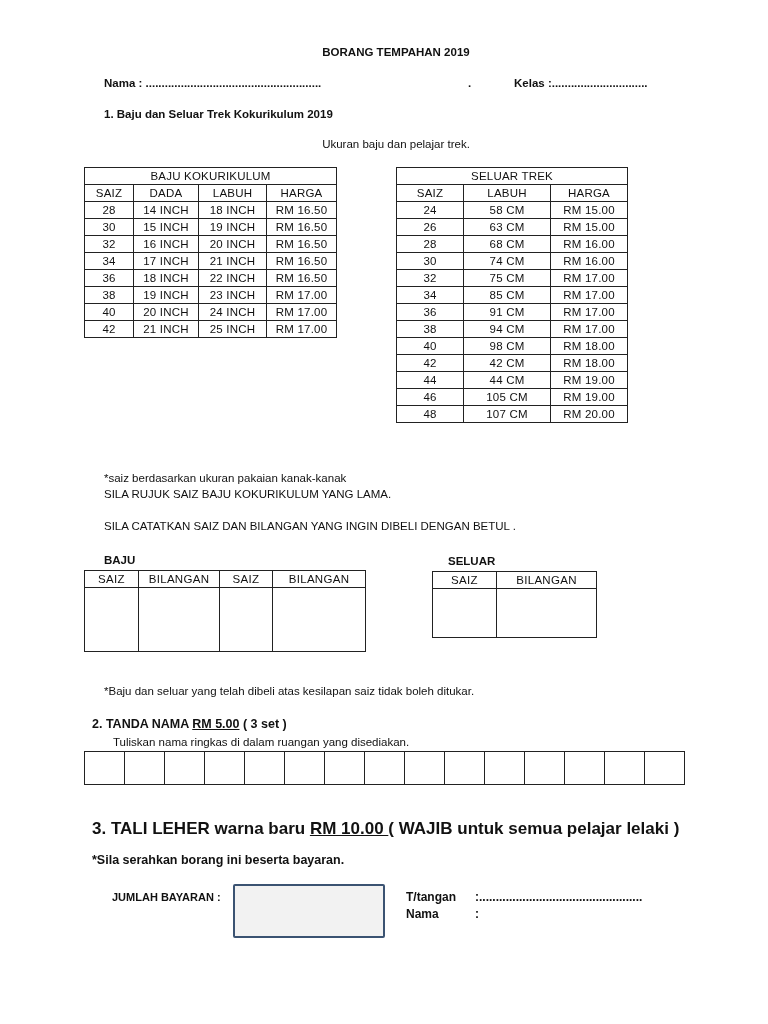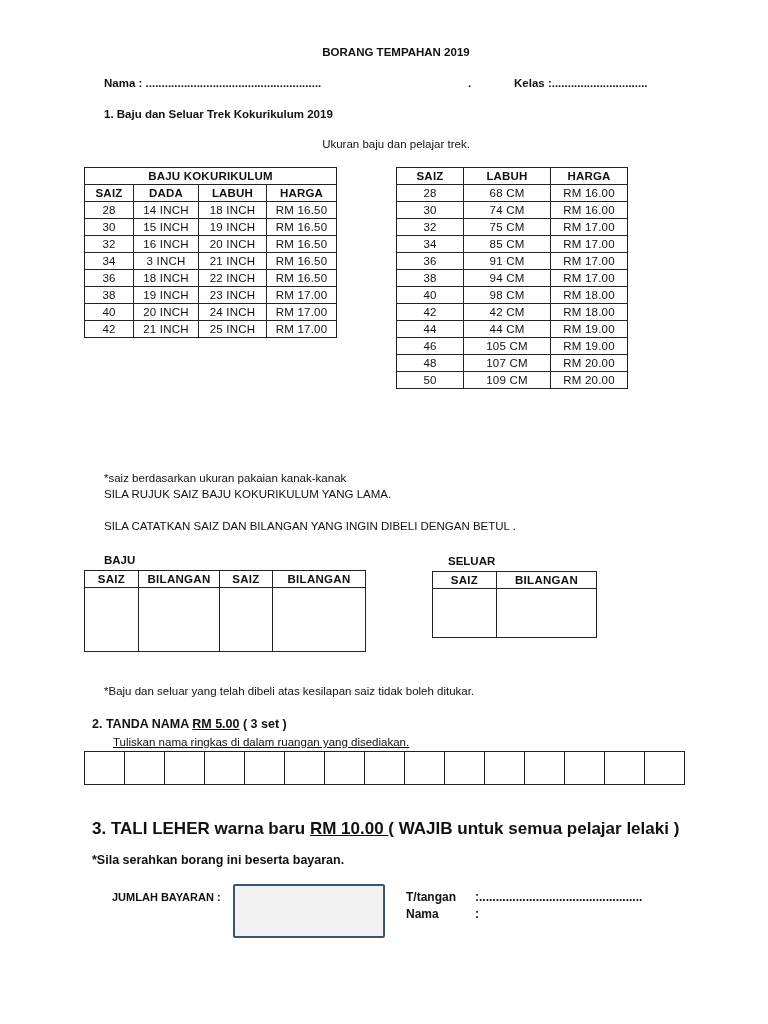--- a/index.html
+++ b/index.html
@@ -15,21 +15,21 @@
   .center { text-align: center; }
 
   table.grid {
     position: absolute; border-collapse: collapse; table-layout: fixed;
     font-size: 11px; font-weight: bold;
   }
   table.grid td, table.grid th {
     border: 1px solid #222; padding: 0; text-align: center; vertical-align: middle;
     font-weight: bold; overflow: hidden; white-space: nowrap;
   }
-  table.grid th { font-weight: bold; }
+  table.grid th { font-weight: normal; }
   table.grid td { font-weight: normal; }
 
   .size-table tr { height: 17px; }
   .size-table td, .size-table th { font-size: 11.5px; letter-spacing: 0.2px; }
 
   .order-table th { font-size: 11.5px; letter-spacing: 0.3px; height: 16px; }
 
   .namebox-row { position: absolute; left: 84px; top: 751px; display: flex; border: 1px solid #222; border-right: none; }
   .namebox { width: 39px; height: 32px; border-right: 1px solid #222; }
 
@@ -82,21 +82,21 @@
         <td>RM 16.50</td>
       </tr>
       <tr>
         <td>32</td>
         <td>16 INCH</td>
         <td>20 INCH</td>
         <td>RM 16.50</td>
       </tr>
       <tr>
         <td>34</td>
-        <td>3 INCH</td>
+        <td>17 INCH</td>
         <td>21 INCH</td>
         <td>RM 16.50</td>
       </tr>
       <tr>
         <td>36</td>
         <td>18 INCH</td>
         <td>22 INCH</td>
         <td>RM 16.50</td>
       </tr>
       <tr>
@@ -120,28 +120,41 @@
     </tbody>
 </table>
 
 <table class="grid size-table" style="left:396px; top:167px; width:231px;">
   <colgroup>
       <col style="width:67px">
       <col style="width:87px">
       <col style="width:77px">
     </colgroup>
   <thead>
+    <tr>
+        <th colspan="3">SELUAR TREK</th>
+      </tr>
     <tr id="seluar-head">
         <th>SAIZ</th>
         <th>LABUH</th>
         <th>HARGA</th>
       </tr>
   </thead>
   <tbody id="seluar-body">
       <tr>
+        <td>24</td>
+        <td>58 CM</td>
+        <td>RM 15.00</td>
+      </tr>
+      <tr>
+        <td>26</td>
+        <td>63 CM</td>
+        <td>RM 15.00</td>
+      </tr>
+      <tr>
         <td>28</td>
         <td>68 CM</td>
         <td>RM 16.00</td>
       </tr>
       <tr>
         <td>30</td>
         <td>74 CM</td>
         <td>RM 16.00</td>
       </tr>
       <tr>
@@ -180,25 +193,20 @@
         <td>RM 19.00</td>
       </tr>
       <tr>
         <td>46</td>
         <td>105 CM</td>
         <td>RM 19.00</td>
       </tr>
       <tr>
         <td>48</td>
         <td>107 CM</td>
-        <td>RM 20.00</td>
-      </tr>
-      <tr>
-        <td>50</td>
-        <td>109 CM</td>
         <td>RM 20.00</td>
       </tr>
     </tbody>
 </table>
 
 <div class="abs t" style="left:92px; top:471px;">*saiz berdasarkan ukuran pakaian kanak-kanak</div>
 <div class="abs t" style="left:92px; top:487px;">SILA RUJUK SAIZ BAJU KOKURIKULUM YANG LAMA.</div>
 <div class="abs t" style="left:92px; top:519px;">SILA CATATKAN SAIZ DAN BILANGAN YANG INGIN DIBELI DENGAN BETUL .</div>
 
 <div class="abs t b" style="left:92px; top:553px;">BAJU</div>
@@ -241,21 +249,21 @@
     <td></td>
   </tr>
 </tbody>
   </table>
 
 <div class="abs t" style="left:92px; top:684px;">*Baju dan seluar yang telah dibeli atas kesilapan saiz tidak boleh ditukar.</div>
 
 <div class="abs b" style="left:92px; top:717px; font-size:12.5px; white-space:nowrap;">
   <span>2. TANDA NAMA </span><span class="u">RM 5.00</span><span> ( 3 set )</span>
 </div>
-<div class="abs t" style="left:101px; top:735px;text-decoration:underline;">Tuliskan nama ringkas di dalam ruangan yang disediakan.</div>
+<div class="abs t" style="left:101px; top:735px;">Tuliskan nama ringkas di dalam ruangan yang disediakan.</div>
 <div class="namebox-row" id="namebox-row">
     <div class="namebox"></div>
     <div class="namebox"></div>
     <div class="namebox"></div>
     <div class="namebox"></div>
     <div class="namebox"></div>
     <div class="namebox"></div>
     <div class="namebox"></div>
     <div class="namebox"></div>
     <div class="namebox"></div>

